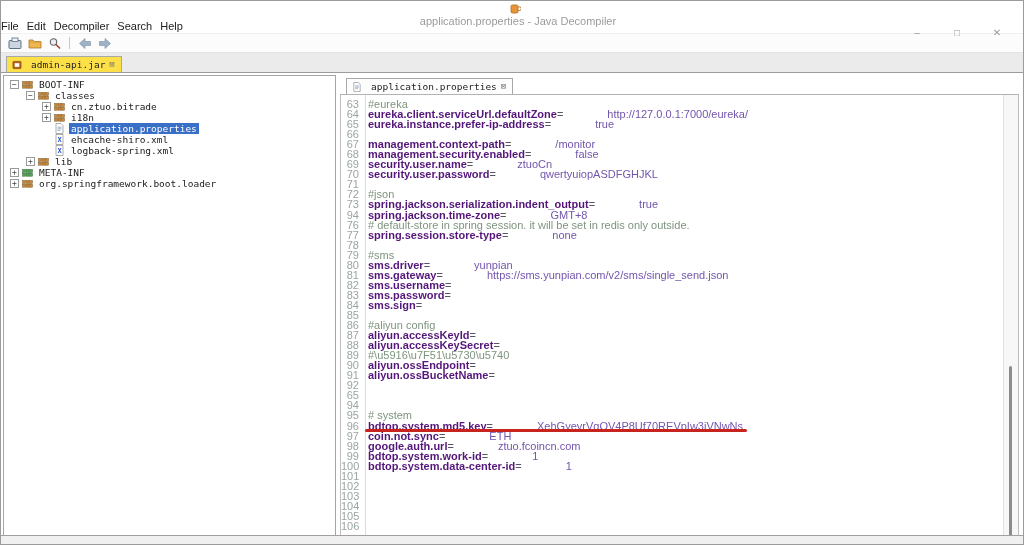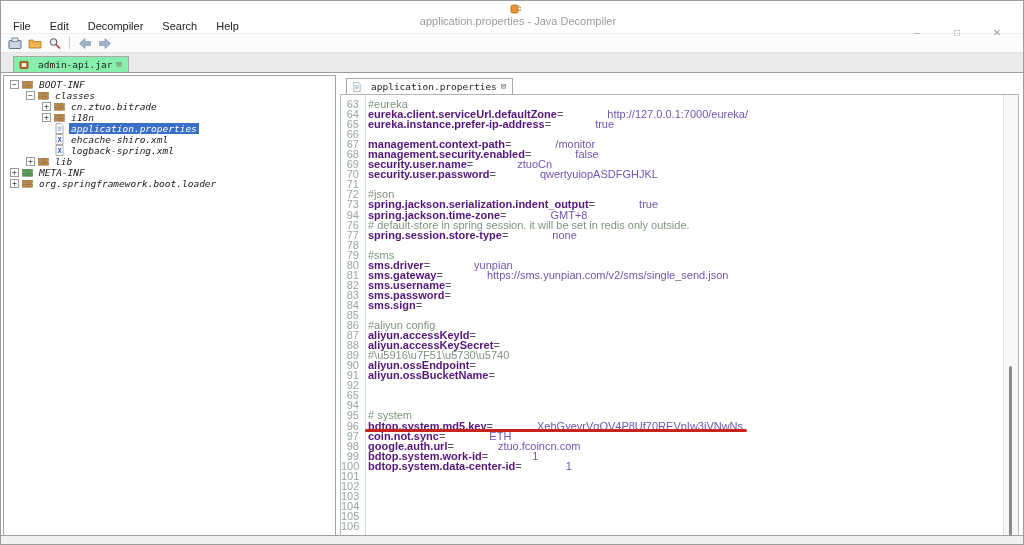--- a/index.html
+++ b/index.html
@@ -12,54 +12,54 @@
 
   
   .titlebar{height:15px;display:flex;align-items:center;padding:2px 0 0 6px;flex-direction:column;}
   .app-icon{width:12px;height:12px;display:inline-flex;}
   .app-icon svg{width:12px;height:12px;}
   .title-text{font-size:11px;color:#9b9b9b;margin-left:6px;white-space:nowrap;}
   .win-controls{margin-left:auto;display:flex;align-items:center;padding-right:6px;color:#9b9b9b;}
   .win-btn{width:40px;text-align:center;font-size:10px;cursor:default;}
 
   
-  .menubar{height:15px;display:flex;align-items:center;gap:19px;padding-left:12px;
+  .menubar{height:15px;display:flex;align-items:center;gap:8px;padding-left:0;
     font-size:11px;color:#222;border-bottom:1px solid #f0f0f0;}
   .menu-item{white-space:nowrap;}
 
   
   .toolbar{height:18px;display:flex;align-items:center;gap:3px;padding-left:5px;
     background:#fcfcfc;border-bottom:1px solid #e4e4e4;}
   .tb-btn{width:17px;height:16px;display:inline-flex;align-items:center;justify-content:center;}
   .tb-btn svg{width:14px;height:13px;}
   .tb-sep{width:1px;height:12px;background:#c9c9c9;margin:0 3px;}
 
   
   .jar-tabrow{height:19px;background:#ebebeb;border-bottom:1px solid #9c9c9c;
     display:flex;align-items:flex-end;}
-  .tab{display:inline-flex;align-items:center;gap:4px;background:#86efac;
+  .tab{display:inline-flex;align-items:center;gap:4px;background:#fde047;
     border:1px solid #a8a8a8;border-bottom:none;padding:1px 6px 1px 5px;
     font-family:"DejaVu Sans Mono",monospace;font-size:9.5px;color:#222;
-    margin-left:12px;height:16px;box-sizing:border-box;white-space:nowrap;}
+    margin-left:5px;height:16px;box-sizing:border-box;white-space:nowrap;}
   .tab .ticon{display:inline-flex;}
   .tab .ticon svg{width:10px;height:10px;}
   .tab-close{color:#777;font-size:9px;line-height:9px;}
 
   
   .main{display:flex;height:468px;}
   .tree-panel{width:333px;margin:2px 0 0 2px;border:1px solid #a5a5a5;background:#fff;
     box-sizing:border-box;padding-top:3px;overflow:hidden;}
   .tree-row{display:flex;align-items:center;height:11px;
     font-family:"DejaVu Sans Mono",monospace;font-size:9.5px;color:#1a1a1a;white-space:nowrap;}
   .toggle{width:9px;height:9px;border:1px solid #9a9a9a;background:#fff;font-size:8px;
     line-height:7px;text-align:center;color:#444;box-sizing:border-box;margin-right:3px;flex:none;}
   .toggle-spacer{width:12px;flex:none;}
   .ticon{width:12px;height:11px;margin-right:3px;flex:none;display:inline-flex;align-items:center;}
   .ticon svg{width:11px;height:11px;}
-  .tree-label{padding:0 2px;font-style:italic;}
+  .tree-label{padding:0 2px;}
   .tree-row.selected .tree-label{background:var(--c-sel);color:#fff;}
 
   
   .editor-panel{flex:1;margin:2px 4px 0 4px;position:relative;box-sizing:border-box;}
   .editor-tabrow{height:19px;display:flex;align-items:flex-end;border-bottom:1px solid #b3b3b3;}
   .editor-tab{margin-left:6px;background:#fdfdfd;}
   .editor-body{position:relative;height:445px;border:1px solid #bdbdbd;border-top:none;
     background:#fff;overflow:hidden;}
   .gutter-sep{position:absolute;left:24px;top:0;bottom:0;width:1px;background:#dcdcdc;}
   .code{position:absolute;left:0;top:0;right:15px;bottom:0;padding-top:4px;

